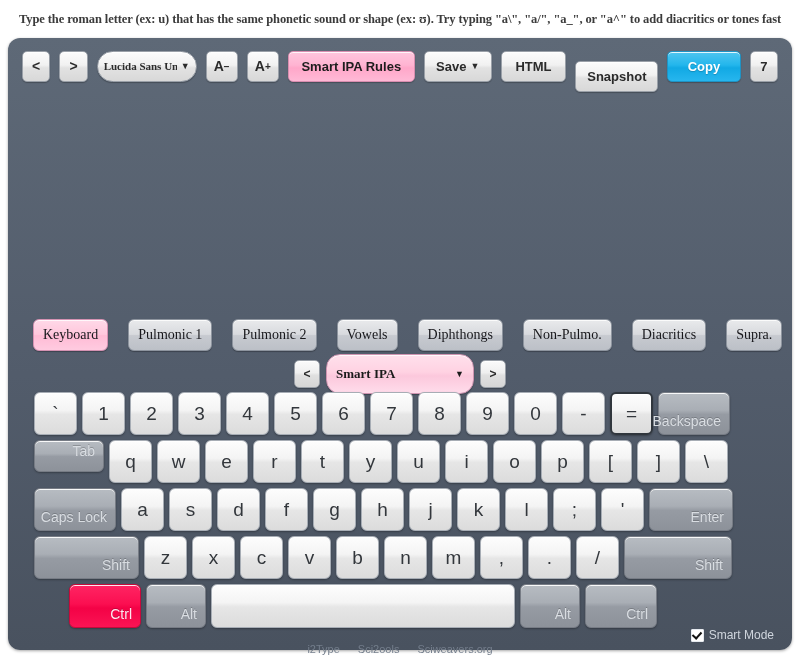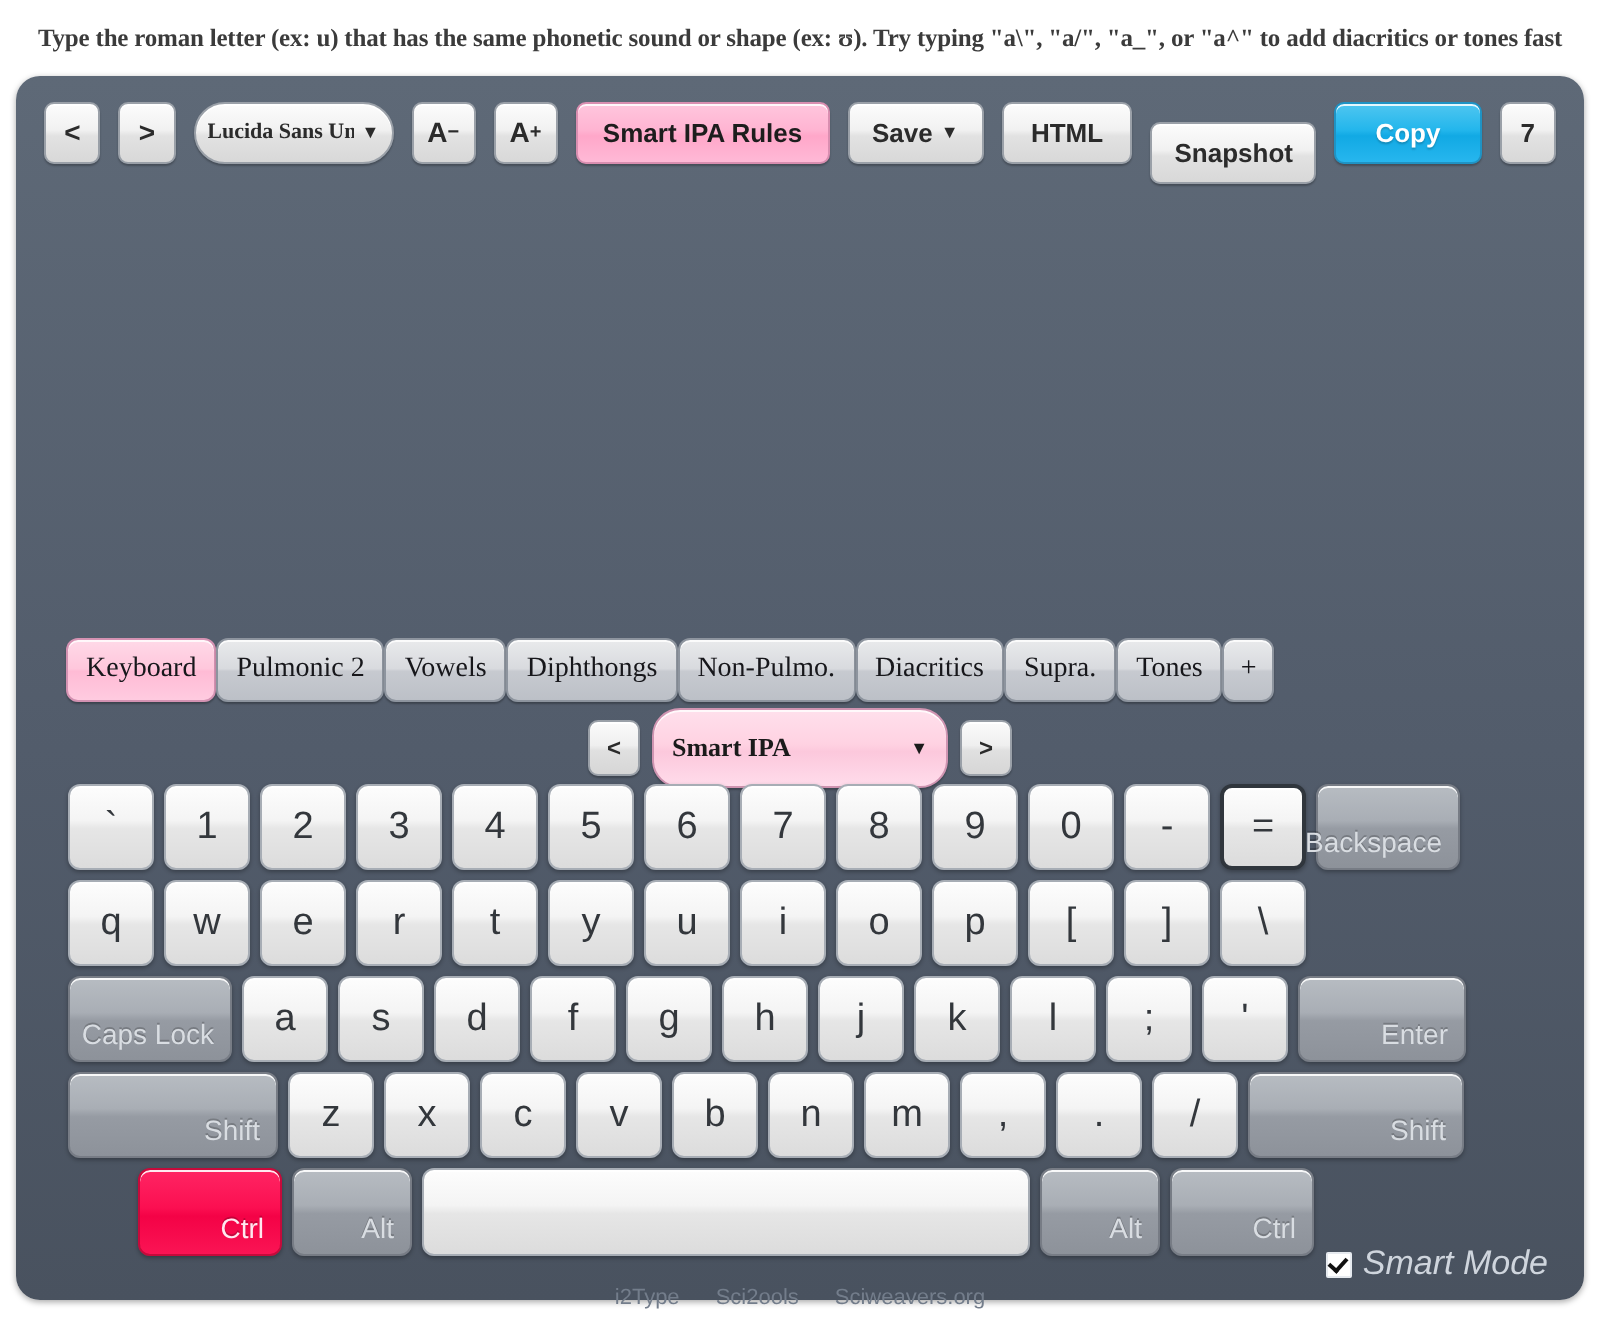--- a/index.html
+++ b/index.html
@@ -93,21 +93,21 @@
     position:absolute;right:2px;bottom:2px;width:13px;height:13px;
     cursor:nwse-resize;
   }
   .resize i{position:absolute;right:1px;background:#9aa0a8;height:1px;display:block;}
   .resize i:nth-child(1){width:10px;bottom:2px;transform:rotate(-45deg);transform-origin:right bottom;}
   .resize i:nth-child(2){width:6px;bottom:5px;transform:rotate(-45deg);transform-origin:right bottom;}
 
   
   .tabs{
     position:absolute;left:25px;top:281px;right:14px;height:34px;
-    display:flex;align-items:flex-start;gap:0;
+    display:flex;align-items:flex-start;gap:20px;
   }
   .tab{
     background:linear-gradient(180deg,#e9eaec 0%,#d8dade 48%,#c7cad0 52%,#bcc0c7 100%);
     border:1px solid #8d949e;
     border-radius:6px;
     box-shadow:0 1px 1px rgba(0,0,0,.28), inset 0 1px 0 rgba(255,255,255,.8);
     height:32px;line-height:30px;
     padding:0 9px;
     font-family:"Liberation Serif", serif;
     font-size:14px;color:#17171b;
@@ -188,21 +188,21 @@
   
   .footer{
     position:absolute;left:0;right:0;top:600px;height:22px;
     display:flex;align-items:center;justify-content:center;gap:18px;
     font-size:11px;color:#737d8b;
   }
   .footer a{color:#737d8b;text-decoration:none;cursor:pointer;}
   .smartmode{
     position:absolute;right:18px;bottom:8px;
     display:flex;align-items:center;gap:5px;
-    font-size:17px;color:#cfd5dd;cursor:pointer;font-style:italic;
+    font-size:12px;color:#cfd5dd;cursor:pointer;
   }
   .chk{
     width:11px;height:11px;border:1px solid #e6eaef;background:#fff;
     display:inline-block;position:relative;border-radius:1px;
   }
   .chk::after{
     content:"";position:absolute;left:2px;top:0px;width:4px;height:7px;
     border:solid #111;border-width:0 2px 2px 0;transform:rotate(42deg);
   }
 </style>
@@ -235,20 +235,21 @@
     </div>
     <div class="btn html">HTML</div>
     <div class="btn snapshot">Snapshot</div>
     <div class="btn copy">Copy</div>
     <div class="btn count">7</div>
   </div>
 
 
   <div class="tabs">
       <div class="tab active">Keyboard</div>
+      <div class="tab">Pulmonic 1</div>
       <div class="tab">Pulmonic 2</div>
       <div class="tab">Vowels</div>
       <div class="tab">Diphthongs</div>
       <div class="tab">Non-Pulmo.</div>
       <div class="tab">Diacritics</div>
       <div class="tab">Supra.</div>
       <div class="tab">Tones</div>
       <div class="tab plus">+</div>
     </div>
 
@@ -272,20 +273,21 @@
         <div class="key">6</div>
         <div class="key">7</div>
         <div class="key">8</div>
         <div class="key">9</div>
         <div class="key">0</div>
         <div class="key">-</div>
         <div class="key focused">=</div>
         <div class="key mod backspace">Backspace</div>
       </div>
       <div class="krow">
+        <div class="key mod tab">Tab</div>
         <div class="key">q</div>
         <div class="key">w</div>
         <div class="key">e</div>
         <div class="key">r</div>
         <div class="key">t</div>
         <div class="key">y</div>
         <div class="key">u</div>
         <div class="key">i</div>
         <div class="key">o</div>
         <div class="key">p</div>

